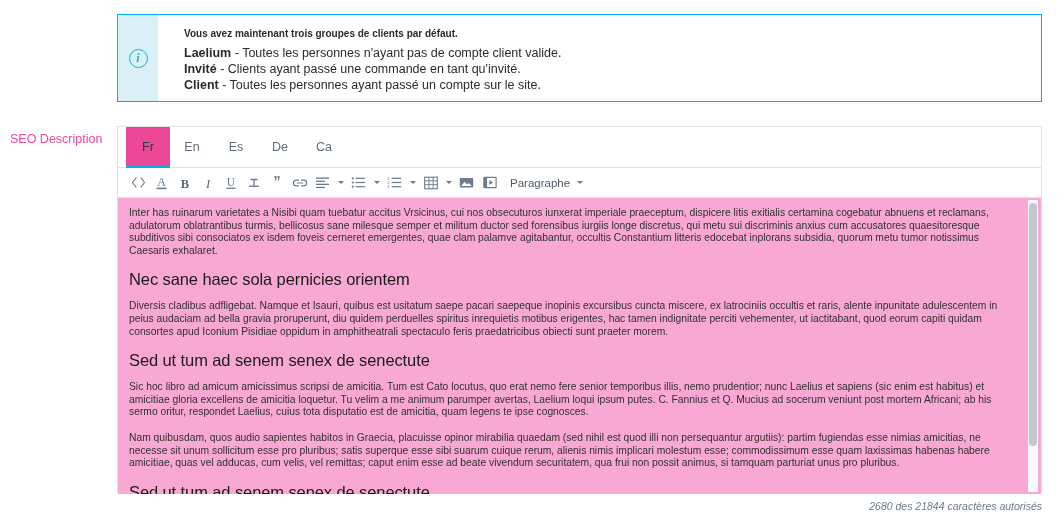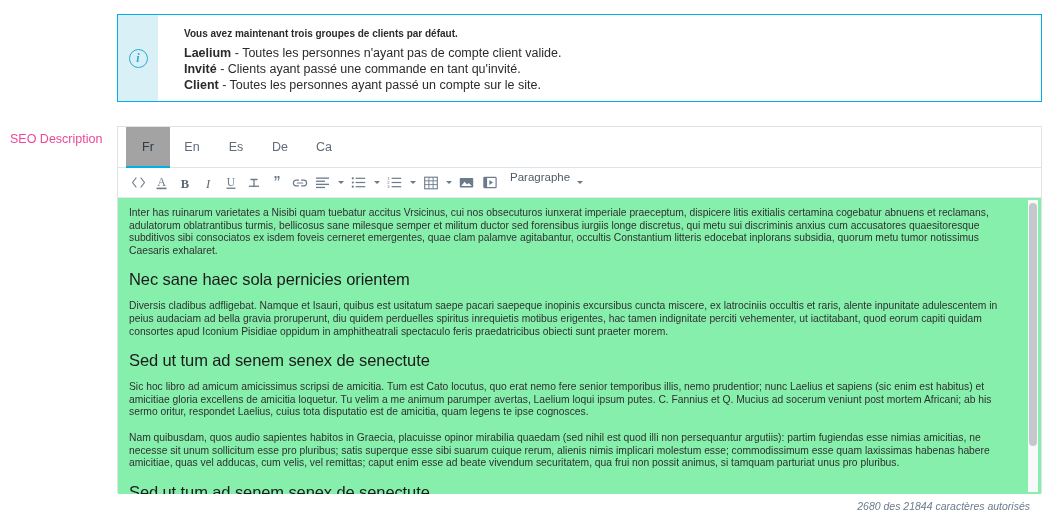--- a/index.html
+++ b/index.html
@@ -102,21 +102,21 @@
     align-items: center;
     justify-content: center;
     font-size: 12.5px;
     color: #5f6b7a;
     position: relative;
     box-sizing: border-box;
     cursor: pointer;
   }
   .tab.active {
     color: #2b3a4a;
-    background: #a3a3a3;
+    background: #ec4899;
   }
   .tab.active::after {
     content: "";
     position: absolute;
     left: 0; right: 0; bottom: -1px;
     height: 2px;
     background: #00b0e0;
   }
 
   
@@ -151,33 +151,33 @@
   }
   .caret i {
     display:block;
     width:0;height:0;
     border-left: 3.2px solid transparent;
     border-right: 3.2px solid transparent;
     border-top: 3.6px solid #6b7b8c;
   }
   .tb-para {
     display: flex;
-    align-items: flex-start;
+    align-items: center;
     gap: 5px;
     margin-left: 9px;
     font-size: 11.5px;
     color: #4d5a68;
     cursor: pointer;
   }
 
   
   .content-wrap {
     position: relative;
     height: 296px;
-    background: #86efac;
+    background: #f9a8d4;
     overflow: hidden;
   }
   .content {
     position: absolute;
     left: 0; top: 0; right: 0; bottom: 0;
     padding: 9px 22px 10px 11px;
     box-sizing: border-box;
     overflow: hidden;
     color: #2f2f2f;
   }
@@ -211,21 +211,21 @@
     top: 3px;
     width: 8px;
     height: 243px;
     background: #c4c7cc;
     border-radius: 4px;
   }
 
   
   .counter {
     position: absolute;
-    right: 30px;
+    right: 18px;
     top: 500px;
     font-size: 10.5px;
     font-style: italic;
     color: #6b7b8c;
   }
 </style>
 </head>
 <body>
 
 <div class="alert">

